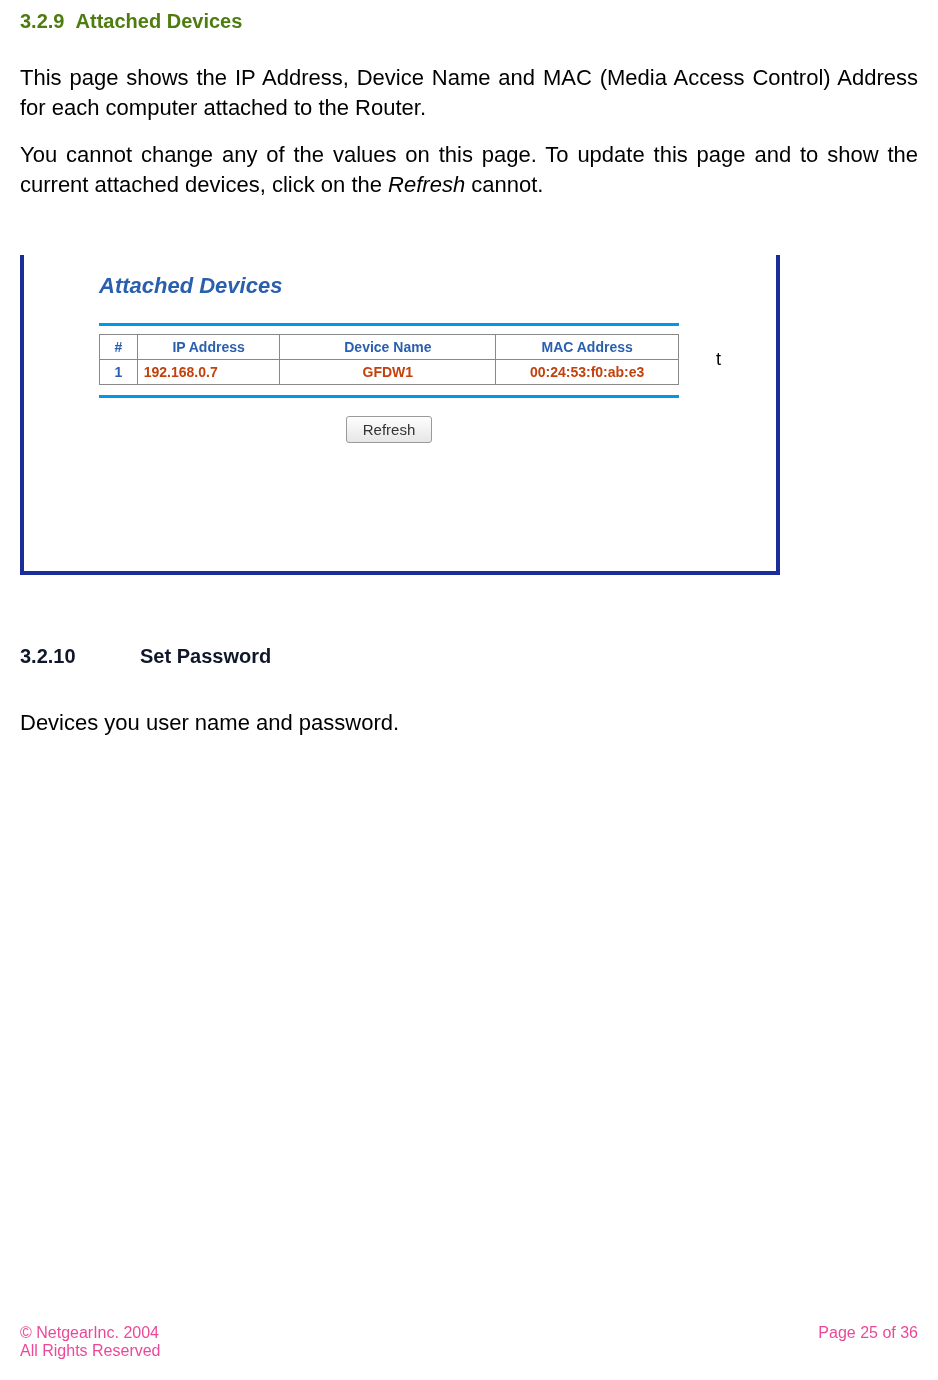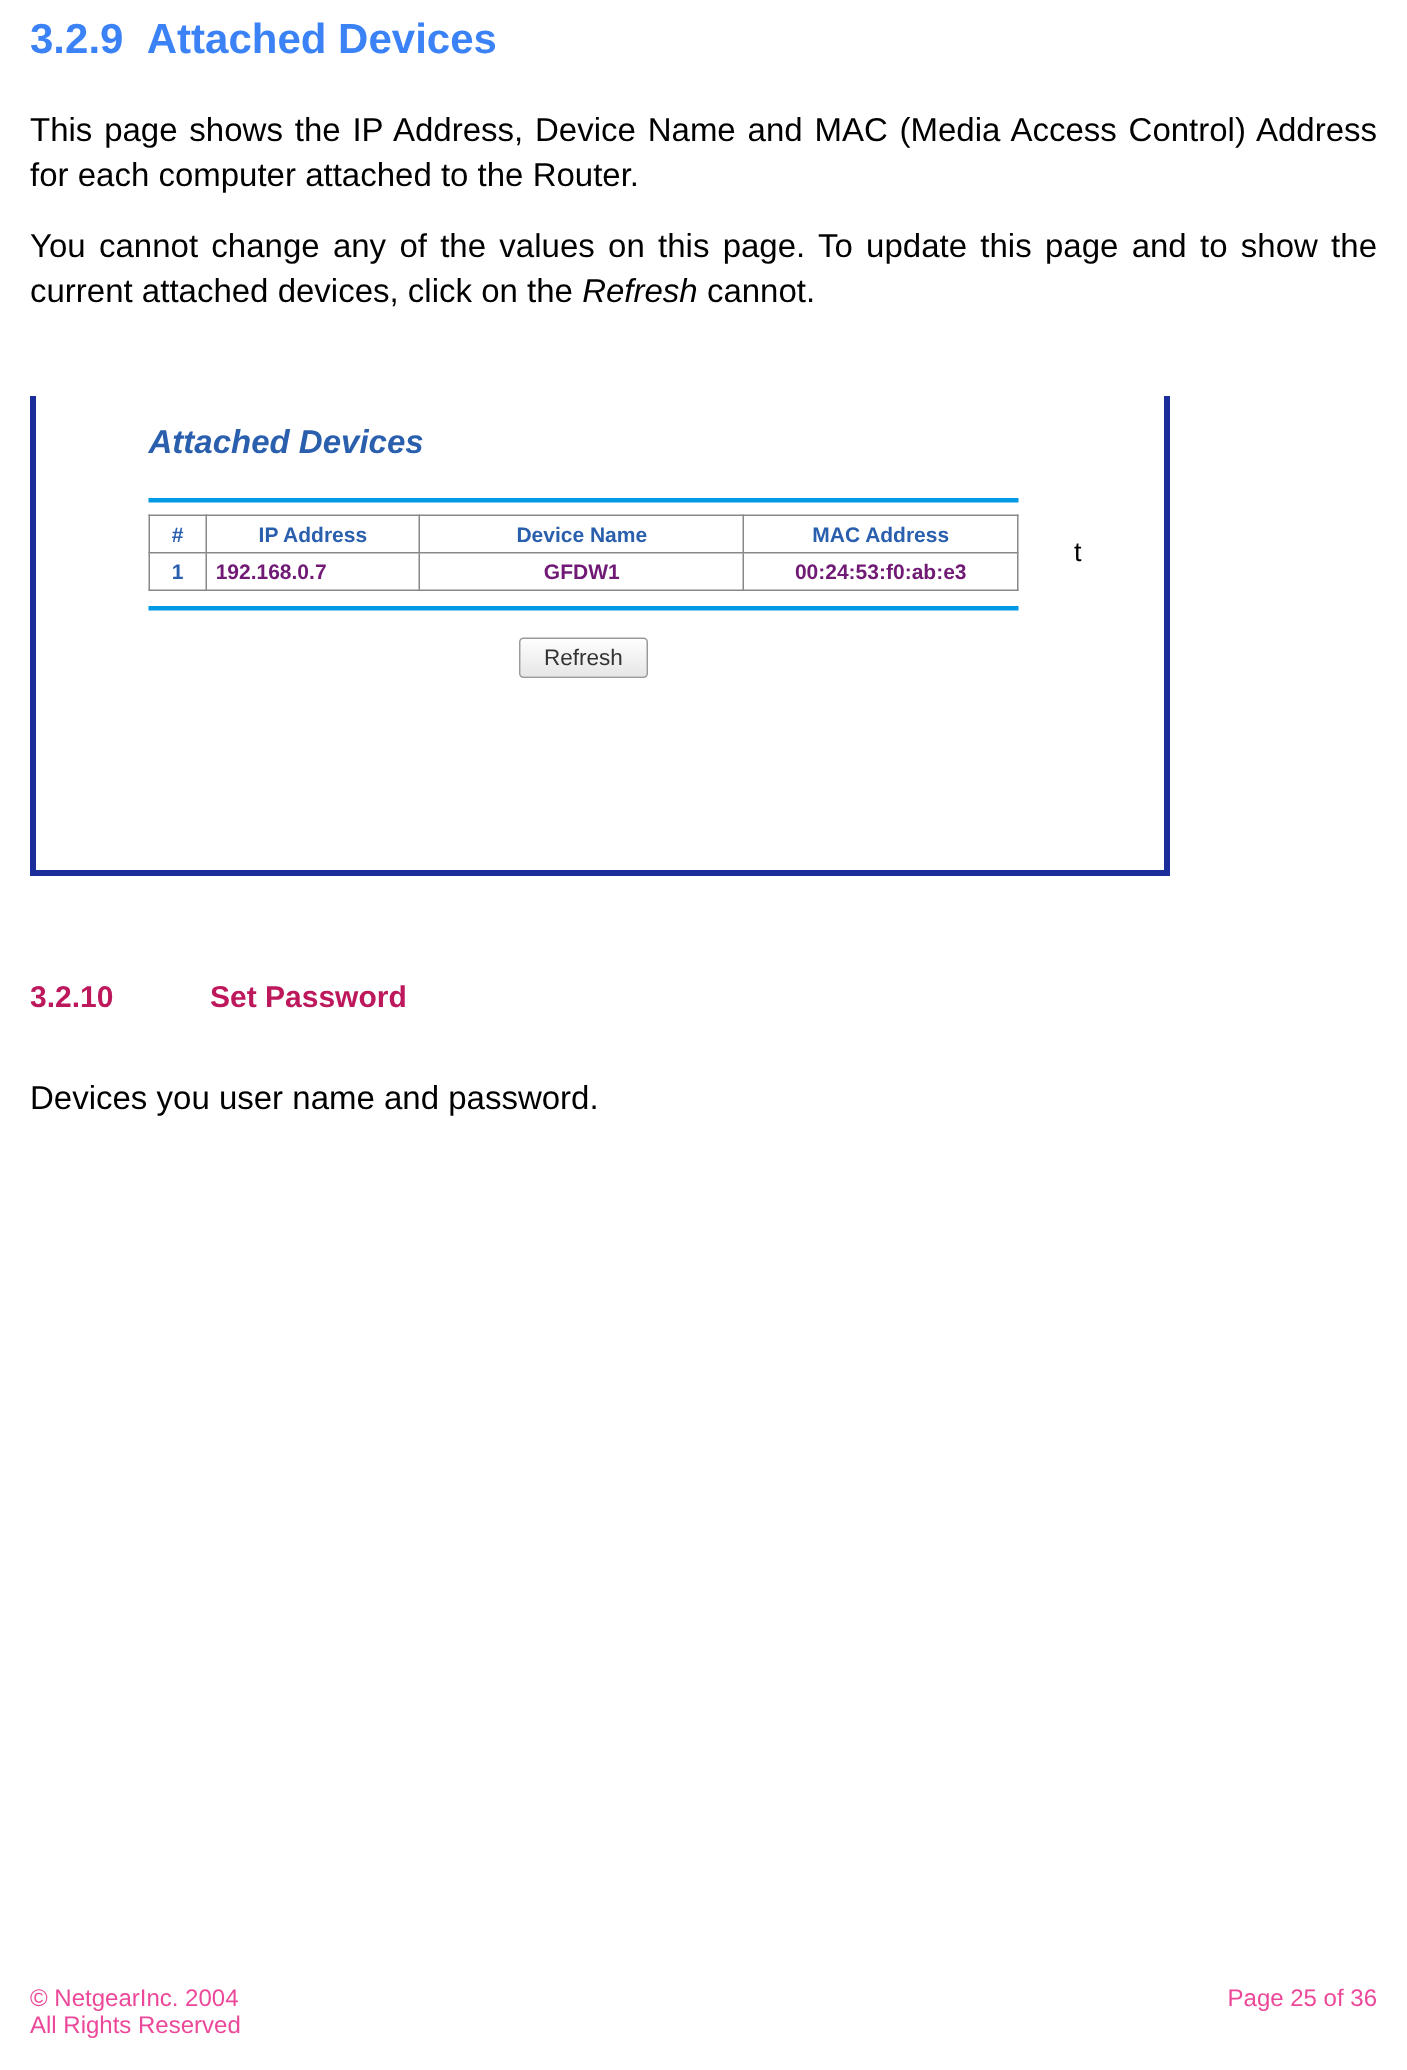--- a/index.html
+++ b/index.html
@@ -9,23 +9,23 @@
   }
   body {
     font-family: Arial, Helvetica, sans-serif;
     background: #ffffff;
     width: 938px;
     height: 1380px;
     position: relative;
     padding: 10px 20px 0 20px;
   }
   .section-heading {
-    font-size: 28px;
-    font-weight: bold;
-    color: #3b82f6;
+    font-size: 20px;
+    font-weight: bold;
+    color: #4d7c0f;
     margin-bottom: 30px;
   }
   .body-text {
     font-size: 22px;
     line-height: 1.35;
     color: #000;
     text-align: justify;
     margin-bottom: 18px;
   }
   .italic {
@@ -79,21 +79,21 @@
     background: #fff;
     color: #2a5fae;
     font-weight: bold;
     padding: 4px 6px;
     text-align: center;
   }
   .dev-table td {
     border: 1px solid #888;
     padding: 4px 6px;
     font-weight: bold;
-    color: #701a75;
+    color: #c2410c;
   }
   .dev-table td.num {
     color: #2a5fae;
     text-align: center;
   }
   .dev-table td.left {
     text-align: left;
   }
   .dev-table td.center {
     text-align: center;
@@ -120,21 +120,21 @@
   .stray-t {
     position: absolute;
     right: -22px;
     top: 76px;
     font-size: 18px;
     color: #000;
   }
   .section-heading-2 {
     font-size: 20px;
     font-weight: bold;
-    color: #be185d;
+    color: #0f172a;
     margin-bottom: 40px;
   }
   .section-heading-2 .secnum {
     display: inline-block;
     width: 120px;
   }
   .footer {
     position: absolute;
     bottom: 20px;
     left: 20px;

